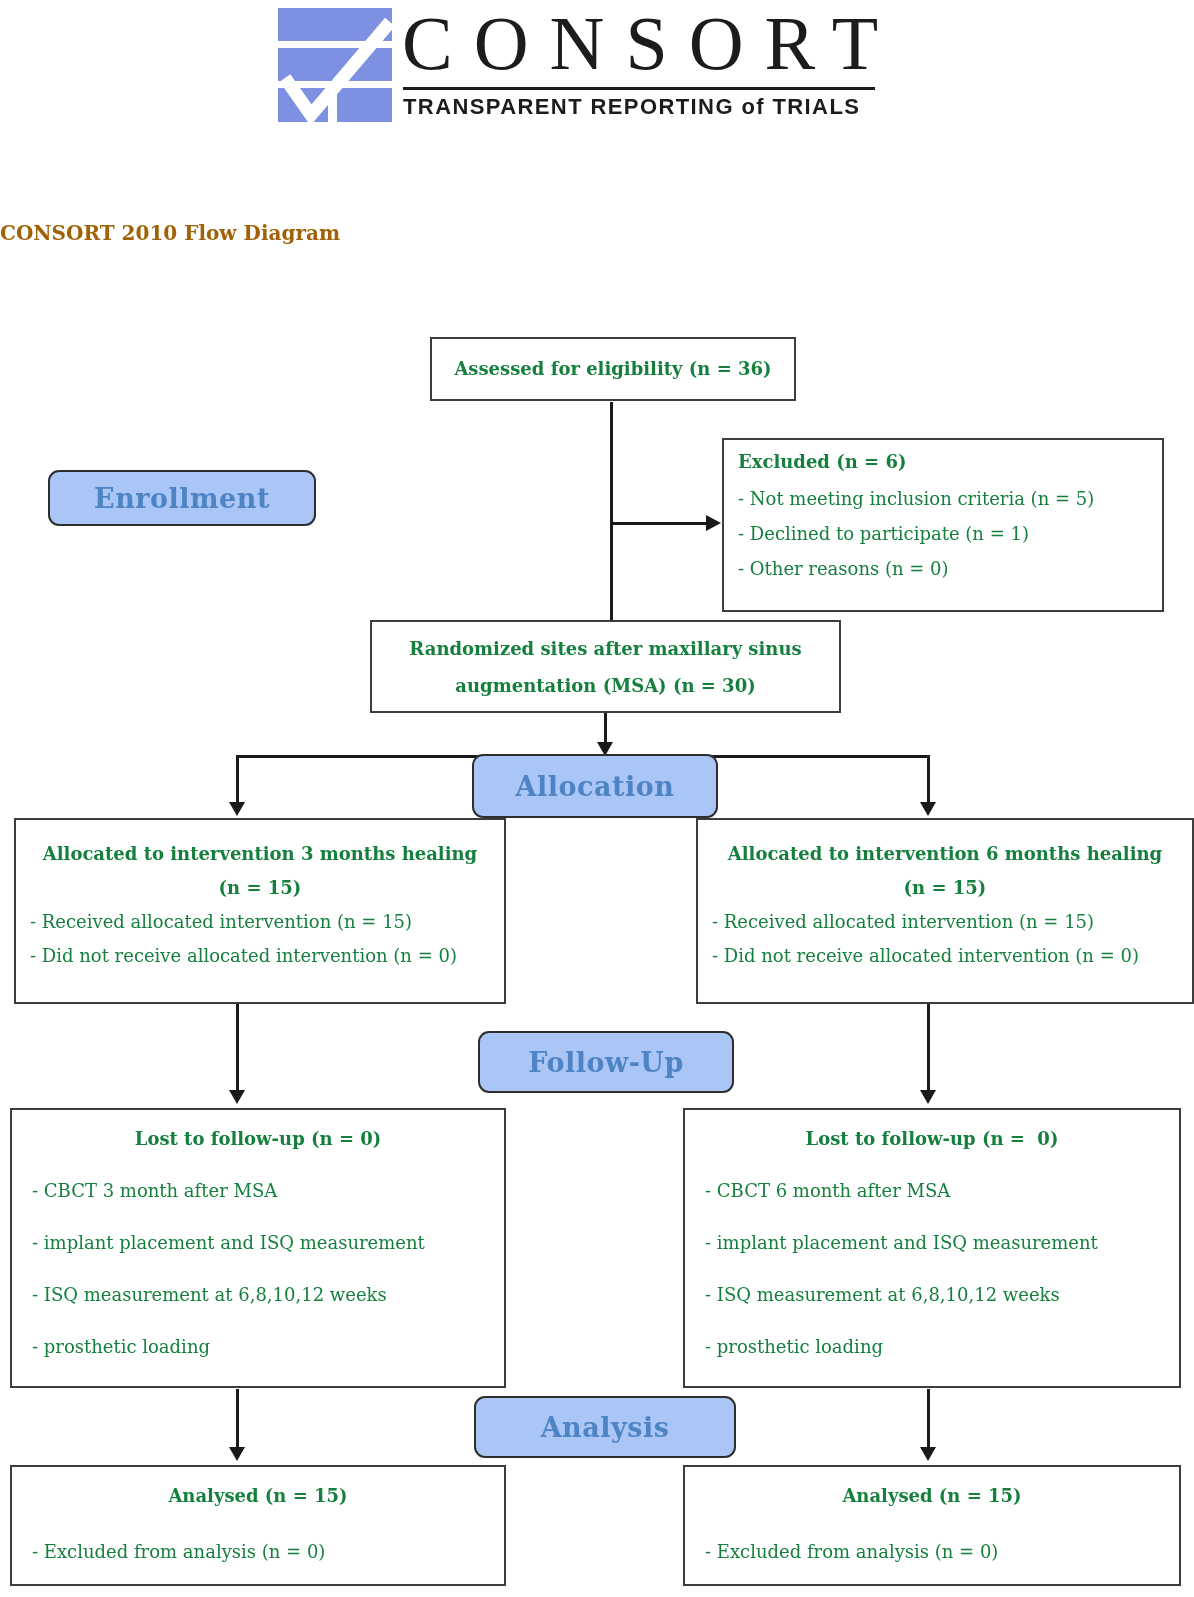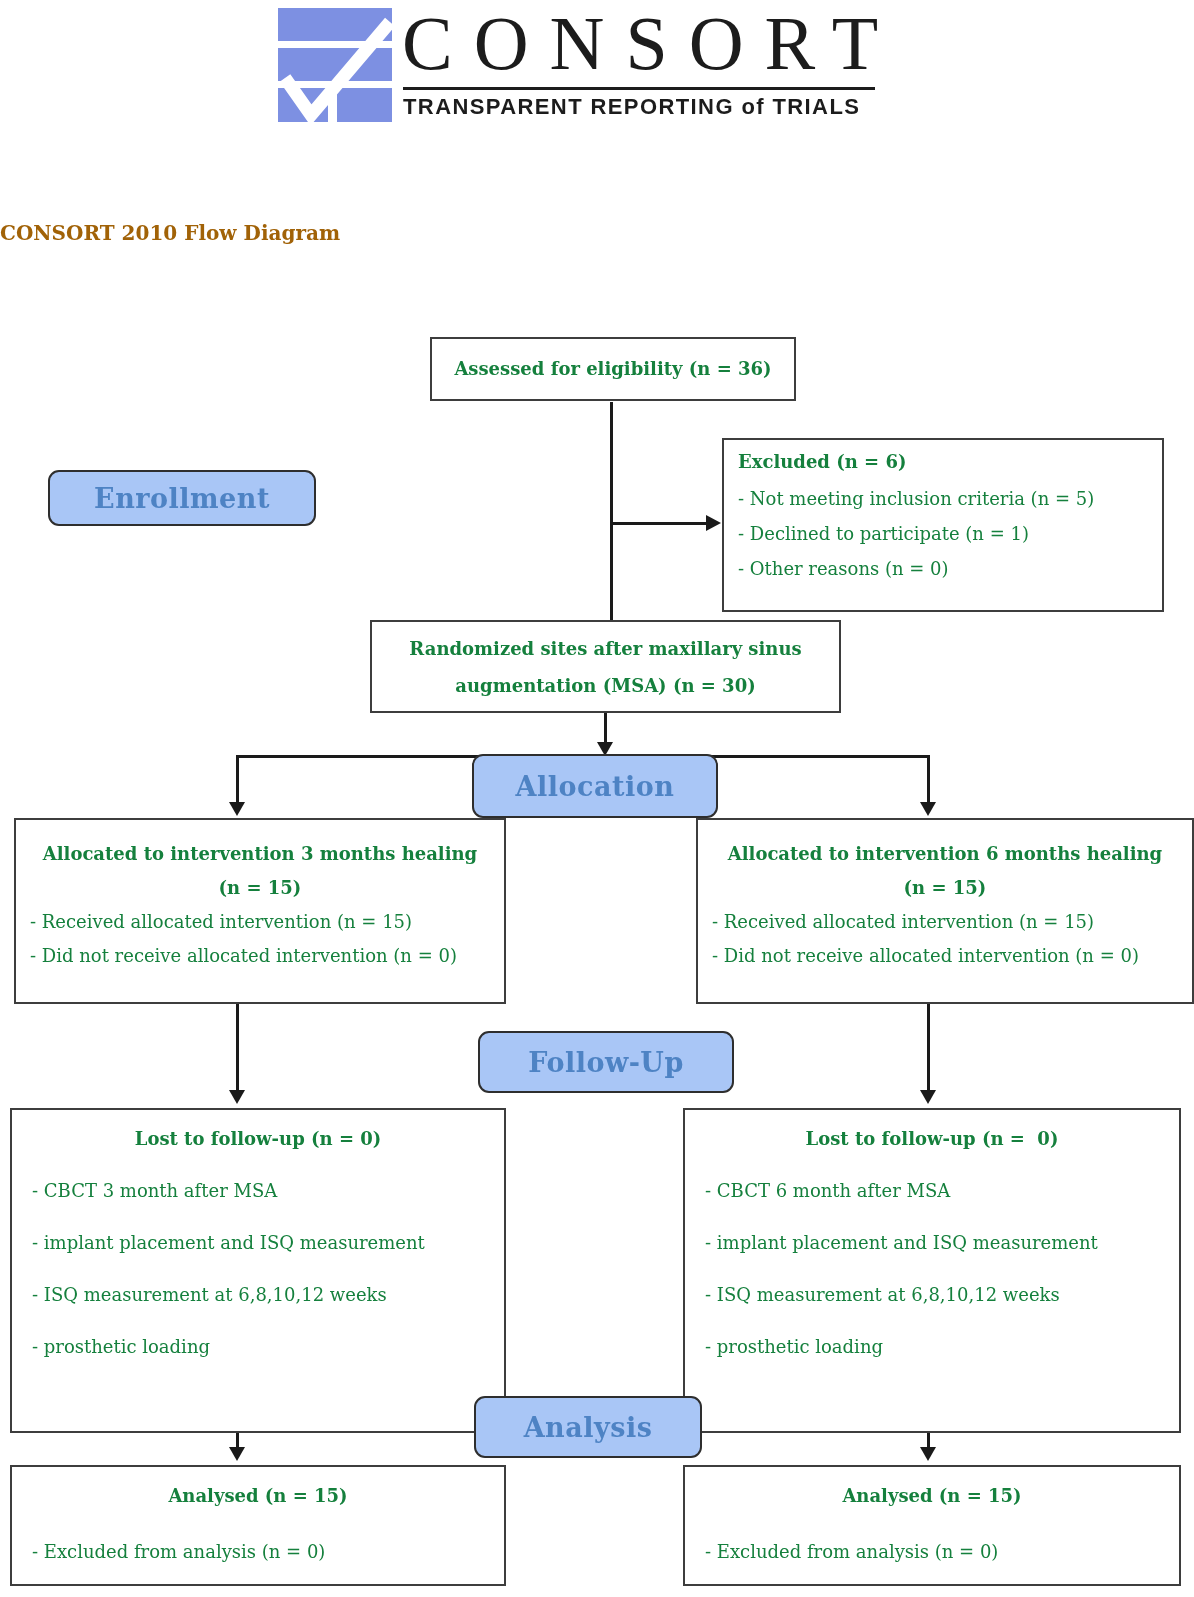--- a/index.html
+++ b/index.html
@@ -78,42 +78,42 @@
     display:flex;flex-direction:column;align-items:center;justify-content:center;
     font-weight:bold;line-height:37px;}
 
   .alloc-box{top:818px;height:186px;padding-top:17px;}
   #box-alloc-l{left:14px;width:492px;}
   #box-alloc-r{left:683px;width:498px;margin-left:13px;}
   .alloc-box .bx-title{line-height:34px;}
   .alloc-box .bx-items{padding:0 10px 0 14px;}
   .alloc-box .bx-items div{line-height:34px;}
 
-  .fu-box{top:1108px;height:325px;padding-top:16px;}
+  .fu-box{top:1108px;height:280px;padding-top:16px;}
   #box-fu-l{left:10px;width:496px;}
   #box-fu-r{left:683px;width:498px;}
   .fu-box .bx-items{padding-left:20px;}
   .fu-box .bx-items div{margin-top:26px;line-height:26px;}
 
   .an-box{top:1465px;height:121px;padding-top:16px;}
   #box-an-l{left:10px;width:496px;}
   #box-an-r{left:683px;width:498px;}
   .an-box .bx-items{padding-left:20px;}
   .an-box .bx-items div{margin-top:30px;line-height:26px;}
 
   
   .stage-label{
     position:absolute;background:#a9c6f6;border:2px solid #2e2e2e;border-radius:11px;
     display:flex;align-items:center;justify-content:center;box-sizing:border-box;
     font-size:27px;font-weight:bold;color:#4e83c4;letter-spacing:0.5px;
   }
   #label-enrollment{left:48px;top:470px;width:268px;height:56px;}
   #label-allocation{left:472px;top:754px;width:246px;height:64px;}
   #label-followup{left:478px;top:1031px;width:256px;height:62px;}
-  #label-analysis{left:474px;top:1396px;width:228px;height:62px;}
+  #label-analysis{left:474px;top:1396px;width:262px;height:62px;}
 </style>
 </head>
 <body>
 
 <div id="canvas">
 
   <div>
     <div id="logo-blocks">
       <div class="bar bar1"></div>
       <div class="bar bar2"></div>

